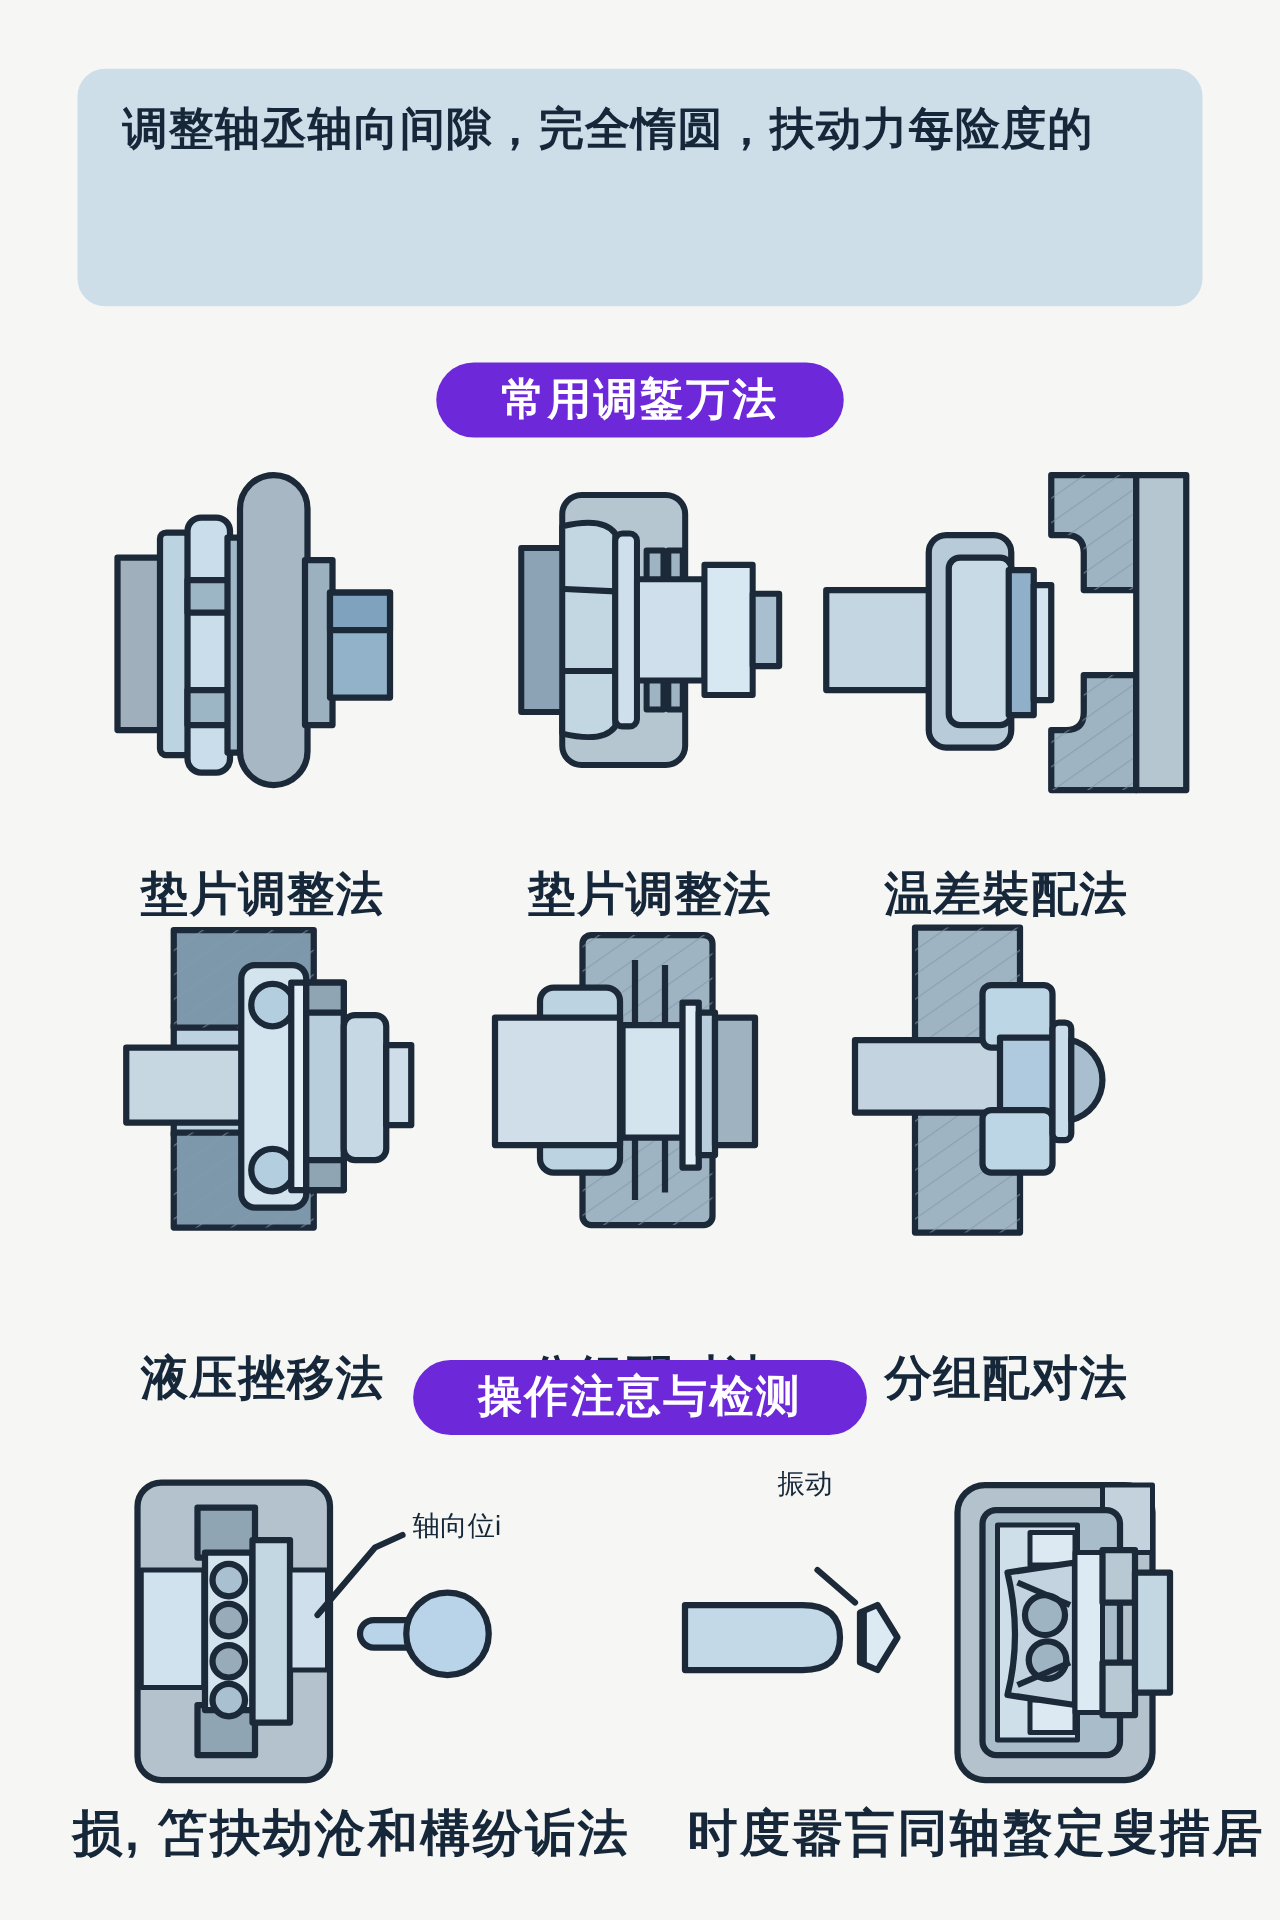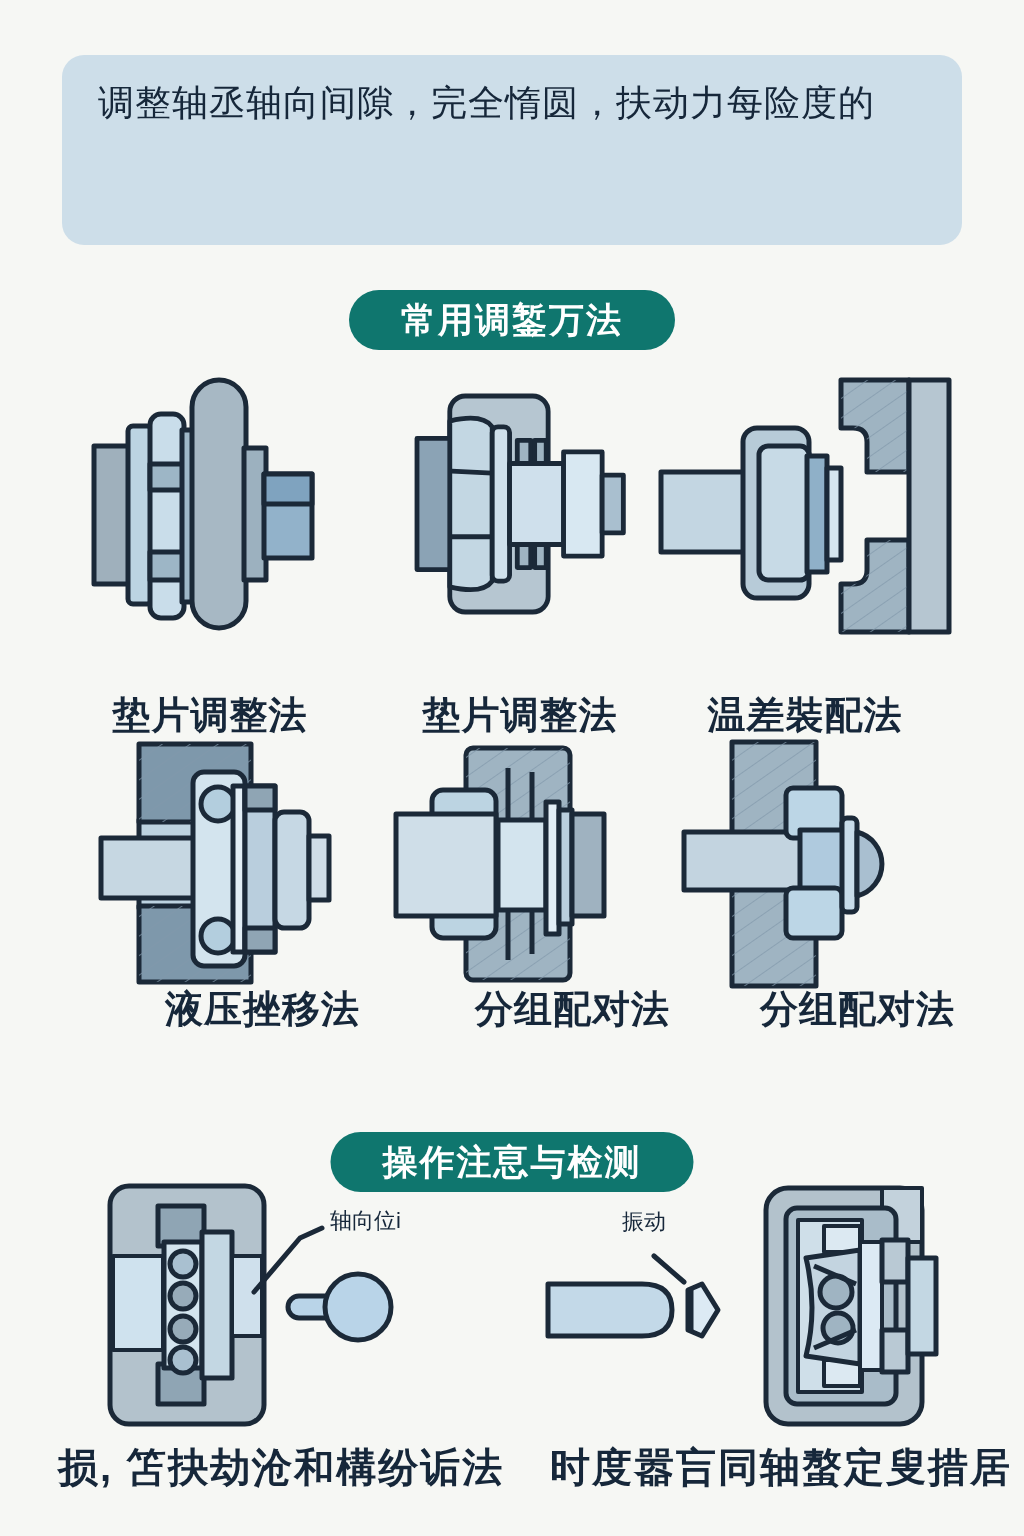--- a/index.html
+++ b/index.html
@@ -4,38 +4,38 @@
 <style>
   html,body{margin:0;padding:0;}
   body{
     width:1024px;height:1536px;position:relative;overflow:hidden;
     background:#f6f7f4;color:#16273a;
     font-family:"Liberation Sans", sans-serif;
   }
   .intro{
     position:absolute;left:62px;top:55px;width:900px;height:190px;
     background:#cddee9;border-radius:22px;box-sizing:border-box;
-    padding:24px 36px;font-weight:normal;font-size:36px;line-height:48px;
+    padding:24px 36px;font-weight:bold;font-size:36px;line-height:48px;
     letter-spacing:1px;
   }
   .pill{
     position:absolute;left:50%;transform:translateX(-50%);
-    background:#0f766e;color:#ffffff;font-weight:bold;font-size:35px;
+    background:#6d28d9;color:#ffffff;font-weight:bold;font-size:35px;
     height:60px;line-height:60px;padding:0 52px;border-radius:30px;
     white-space:nowrap;letter-spacing:2px;
   }
   #pill-methods{top:290px;}
-  #pill-inspect{top:1088px;margin-top:44px;}
+  #pill-inspect{top:1088px;}
   .fig{position:absolute;}
   .caption{
     position:absolute;width:300px;text-align:center;
     font-weight:bold;font-size:38px;letter-spacing:1px;margin-top:40px;
   }
   .row1cap{top:650px;}
-  .row2cap{top:944px;text-align:right;}
+  .row2cap{top:1037px;}
   .callout-label{position:absolute;font-weight:normal;font-size:22px;white-space:nowrap;}
   .note{
     position:absolute;top:1438px;font-weight:bold;font-size:40px;
     line-height:58px;letter-spacing:2px;white-space:nowrap;
   }
   svg{display:block;}
 </style>
 </head>
 <body>
 
@@ -213,20 +213,20 @@
     <circle cx="300" cy="148" r="15" fill="#9fb4c2"></circle>
     <line x1="276" y1="86" x2="318" y2="104"></line>
     <line x1="276" y1="168" x2="318" y2="150"></line>
     <rect x="322" y="62" width="22" height="128" fill="#dceaf4" stroke-width="4"></rect>
     <rect x="344" y="60" width="26" height="42" fill="#b9c9d4"></rect>
     <rect x="344" y="150" width="26" height="42" fill="#b9c9d4"></rect>
     <rect x="370" y="78" width="28" height="96" fill="#c3d7e3"></rect>
   </g>
 </svg>
 </div>
-<div class="callout-label" style="left:622px;top:1207px">振动</div>
+<div class="callout-label" style="left:622px;top:1172px">振动</div>
 
 <div class="note" style="left:58px">
   <div>损, 笘抉劫沧和構纷诟法</div>
 </div>
 <div class="note" style="left:550px">
   <div>时度嚣吂同轴螯定叟措居</div>
 </div>
 
 </body></html>

